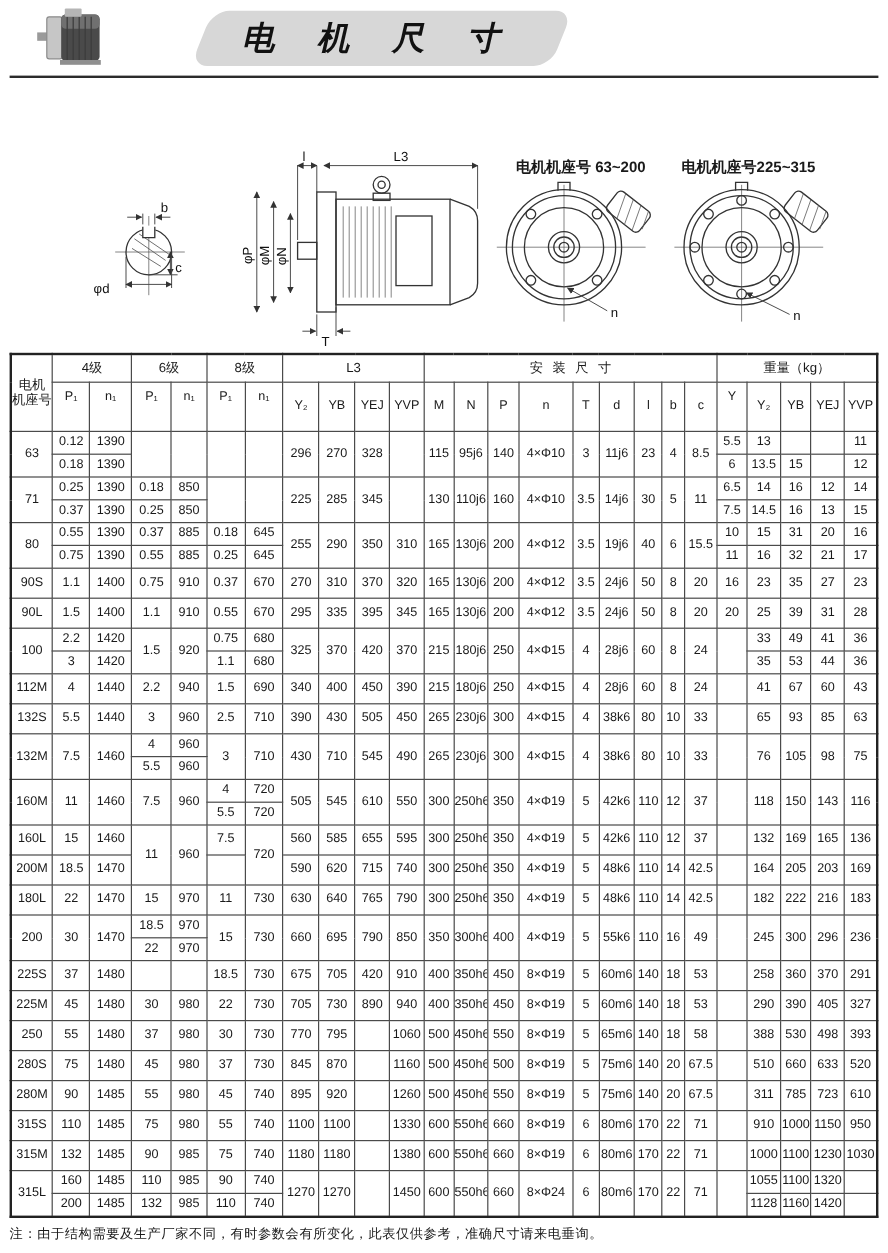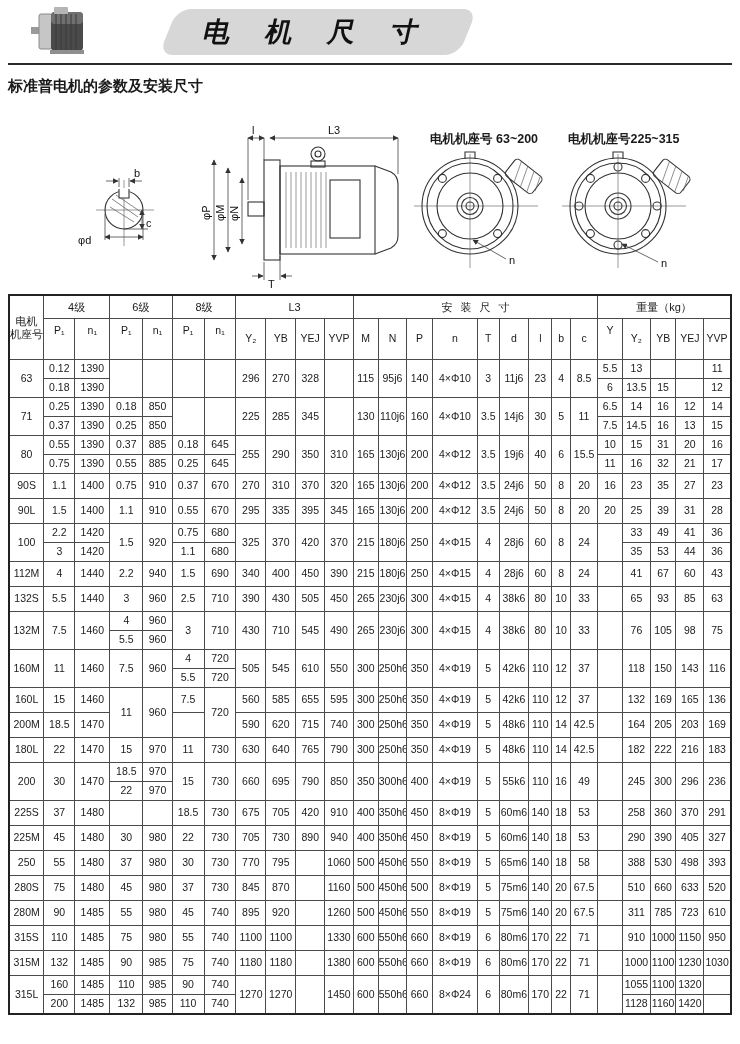--- a/index.html
+++ b/index.html
@@ -48,21 +48,20 @@
     <rect x="21" y="6" width="32" height="12" rx="4" fill="#707070"></rect>
     <path d="M26 8 V44 M31 8 V44 M36 8 V44 M41 8 V44 M46 8 V44" stroke="#3b3b3b" stroke-width="1" fill="none"></path>
     <rect x="24" y="1" width="14" height="7" rx="1" fill="#b5b5b5"></rect>
     <rect x="20" y="44" width="34" height="4" fill="#8f8f8f"></rect>
   </svg>
 
   <div class="banner">
     <span class="banner-text">电 机 尺 寸</span>
   </div>
   <div class="rule"></div>
-  <div class="subtitle">标准普电机的参数及安装尺寸</div>
 
   <svg class="diag" style="left:76px;top:152px" width="100" height="115" viewBox="0 0 100 115">
     <defs>
       <marker id="arA" viewBox="0 0 10 10" refX="9" refY="5" markerWidth="7" markerHeight="7" orient="auto-start-reverse">
           <path d="M0 0 L10 5 L0 10 z" fill="#333"></path>
         </marker>
     </defs>
     <line class="thin" x1="20" y1="58" x2="78" y2="58"></line>
     <line class="thin" x1="48" y1="28" x2="48" y2="94"></line>
     <circle class="ln" cx="48" cy="58" r="19"></circle>
@@ -898,15 +897,16 @@
             <td><span>985</span></td>
             <td><span>110</span></td>
             <td><span>740</span></td>
             <td><span>1128</span></td>
             <td><span>1160</span></td>
             <td><span>1420</span></td>
             <td><span></span></td>
           </tr>
         </tbody>
       </table>
+    <div class="footnote">注：由于结构需要及生产厂家不同，有时参数会有所变化，此表仅供参考，准确尺寸请来电垂询。</div>
   </div>
 
 </div>
 
 </body></html>

